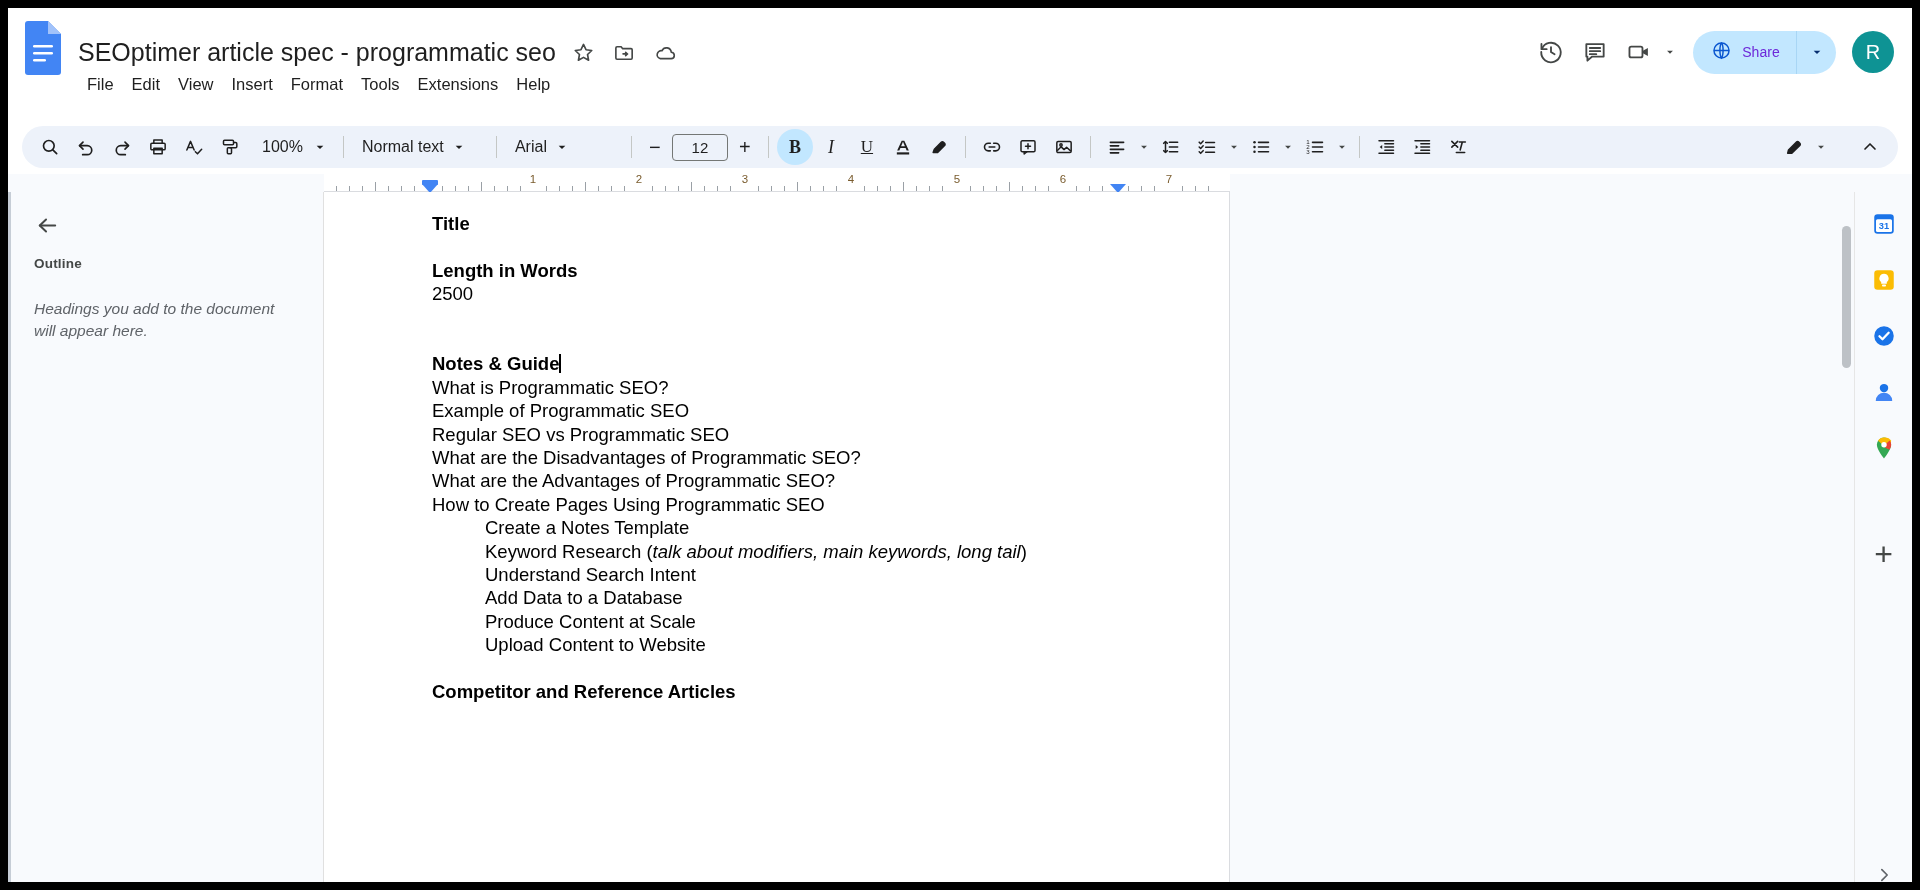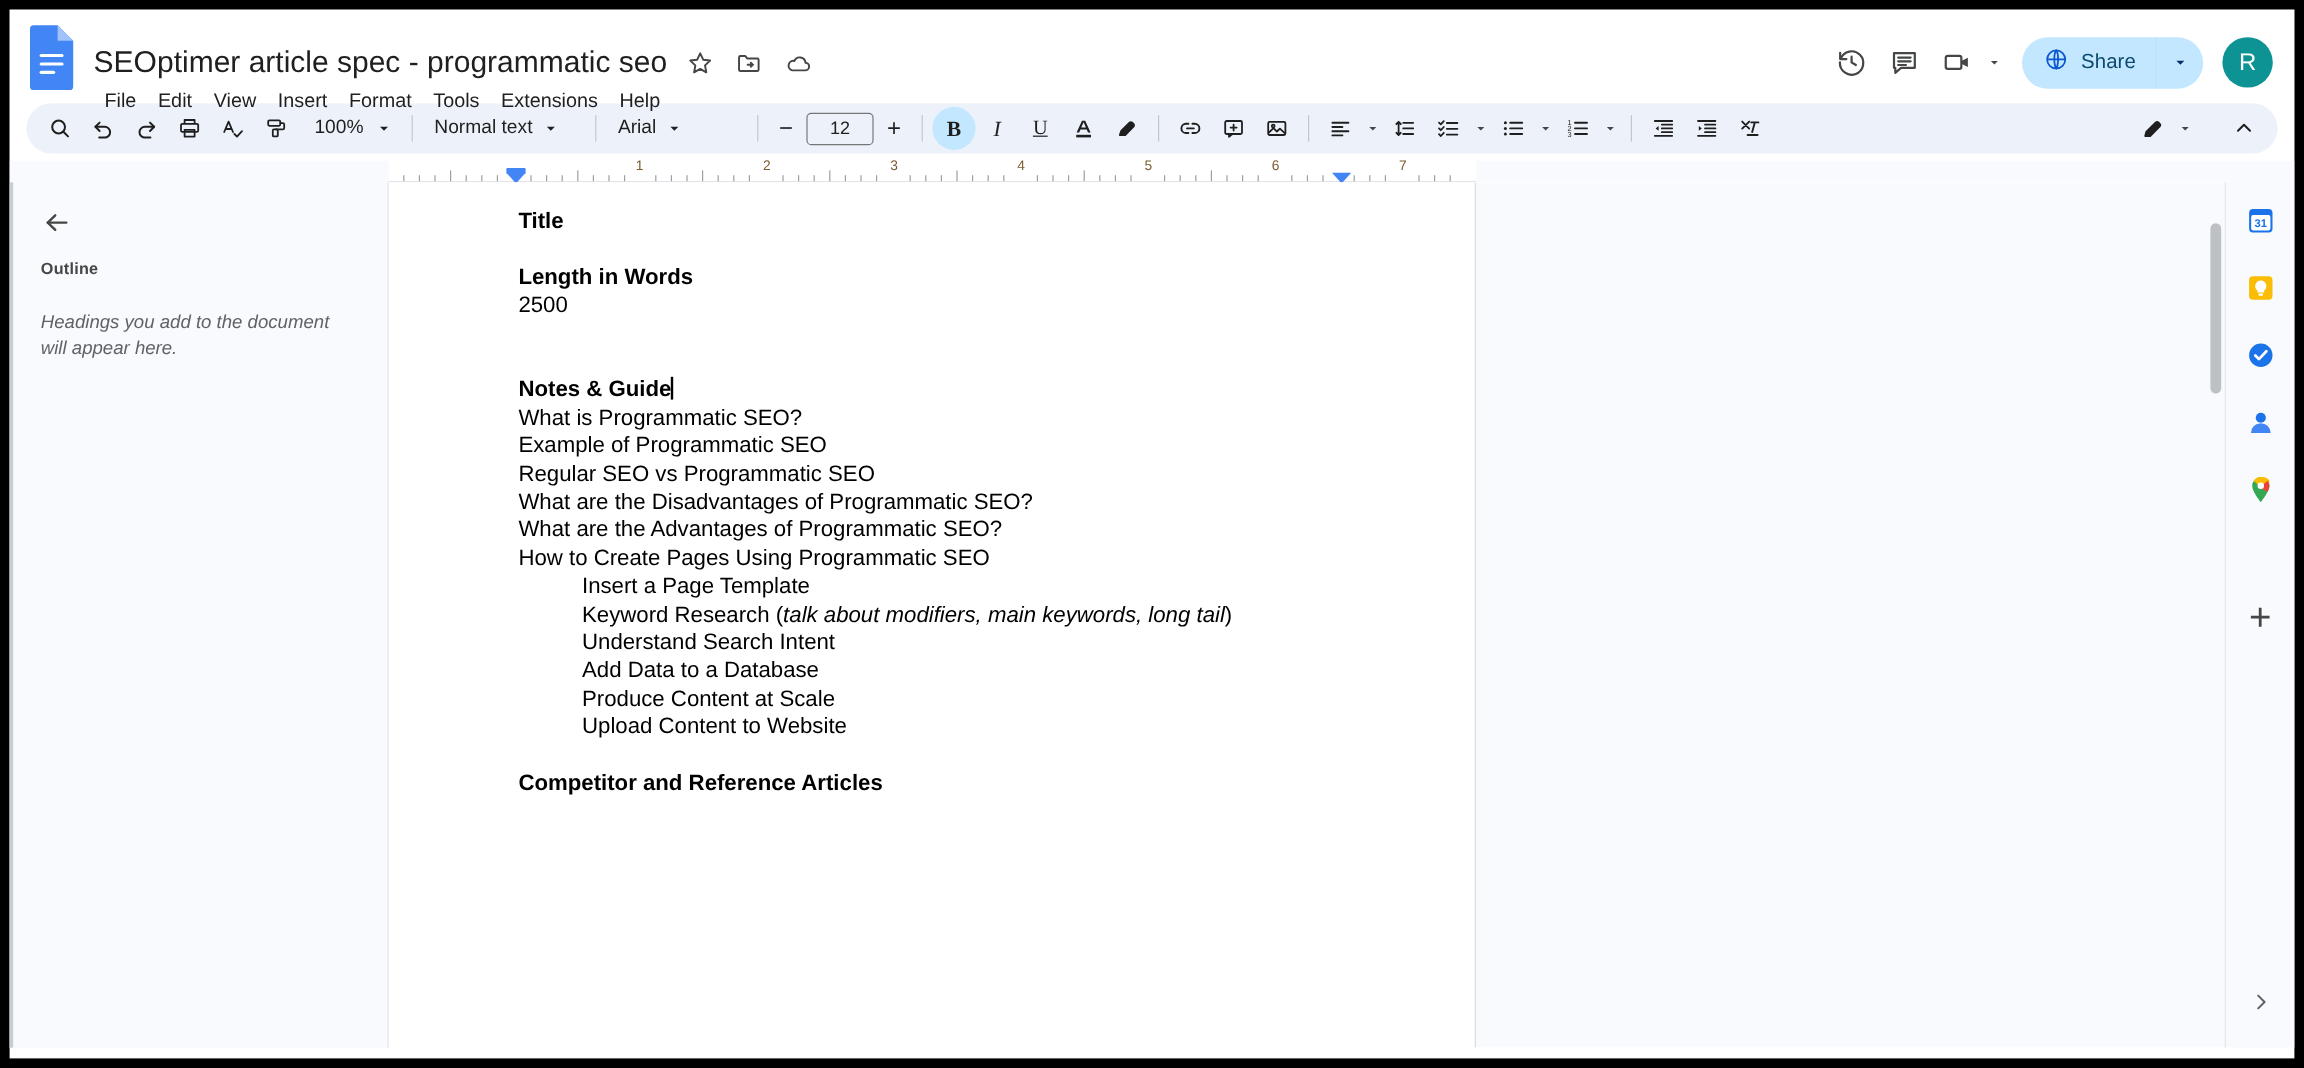--- a/index.html
+++ b/index.html
@@ -87,21 +87,21 @@
   .share-btn {
     display: flex; align-items: center;
     height: 43px;
     background: #c2e7ff;
     border-radius: 22px 0 0 22px;
     padding: 0 16px 0 18px;
     gap: 10px;
     cursor: pointer;
     color: #062e6f;
   }
-  .share-label { font-size: 17px; color: #0c4a6e; letter-spacing: .1px; }
+  .share-label { font-size: 14px; color: #6d28d9; letter-spacing: .1px; }
   .share-caret {
     width: 40px; height: 43px;
     background: #c2e7ff;
     border-radius: 0 22px 22px 0;
     display: flex; align-items: center; justify-content: center;
     border-left: 1px solid #a8d6f5;
     cursor: pointer;
     color: #062e6f;
   }
   .avatar {
@@ -121,20 +121,21 @@
     background: #fff;
   }
   .toolbar {
     height: 42px;
     background: #edf2fa;
     border-radius: 22px;
     display: flex;
     align-items: center;
     padding: 0 10px;
     gap: 0px;
+    margin-top: 40px;
   }
   .tb {
     width: 36px; height: 36px;
     display: flex; align-items: center; justify-content: center;
     border-radius: 50%;
     color: #1f1f1f;
     cursor: pointer;
     flex: 0 0 auto;
   }
   .tb.active { background: #c2e7ff; }
@@ -794,21 +795,21 @@
 
           <div class="doc-p b"><span>Notes &amp; Guide</span><span class="caret-blink"></span></div>
 
           <div class="doc-p">What is Programmatic SEO?</div>
           <div class="doc-p">Example of Programmatic SEO</div>
           <div class="doc-p">Regular SEO vs Programmatic SEO</div>
           <div class="doc-p">What are the Disadvantages of Programmatic SEO?</div>
           <div class="doc-p">What are the Advantages of Programmatic SEO?</div>
           <div class="doc-p">How to Create Pages Using Programmatic SEO</div>
 
-          <div class="doc-p ind">Insert a Page Template</div>
+          <div class="doc-p ind">Create a Notes Template</div>
           <div class="doc-p ind"><span>Keyword Research (</span><i>talk about modifiers, main keywords, long tail</i><span>)</span></div>
           <div class="doc-p ind">Understand Search Intent</div>
           <div class="doc-p ind">Add Data to a Database</div>
           <div class="doc-p ind">Produce Content at Scale</div>
           <div class="doc-p ind">Upload Content to Website</div>
 
           <div class="doc-p spacer"></div>
           <div class="doc-p b">Competitor and Reference Articles</div>
 
         </div>

